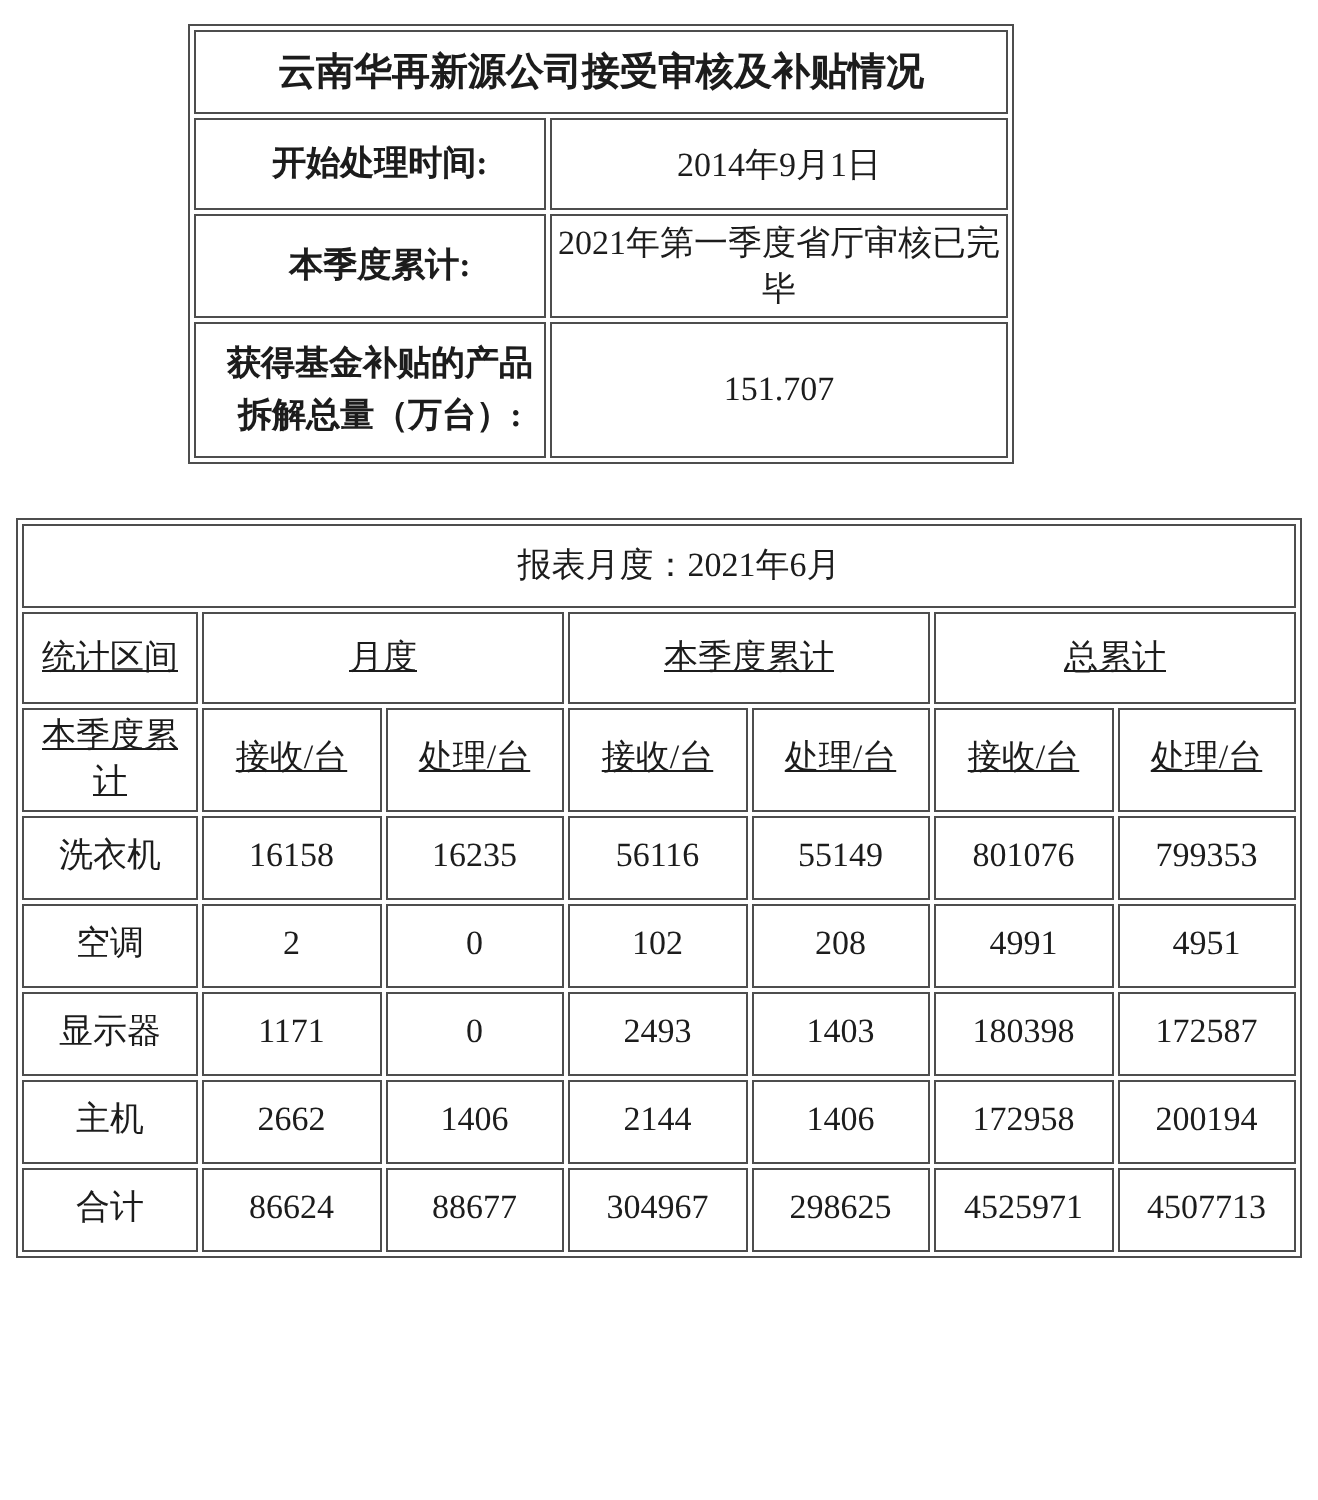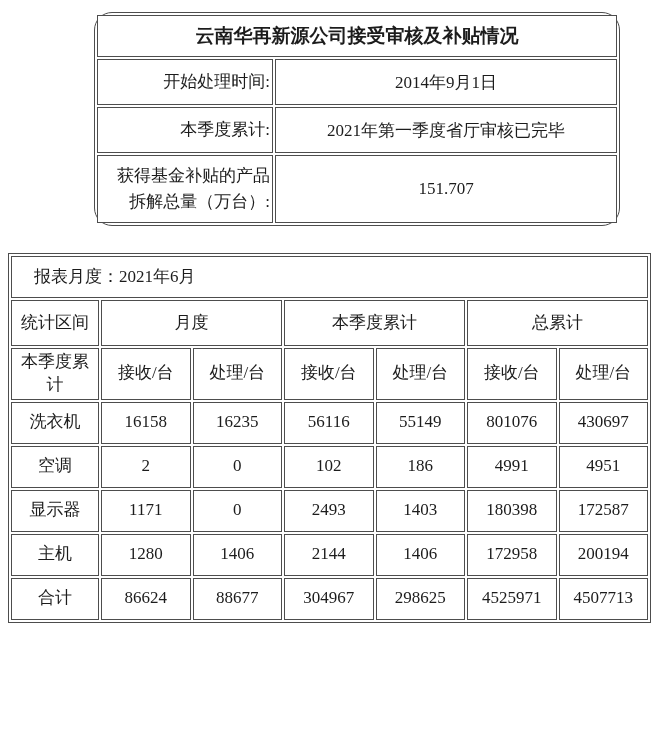--- a/index.html
+++ b/index.html
@@ -21,52 +21,52 @@
     border: 1px solid #4d4d4d;
     text-align: center;
     vertical-align: middle;
     font-size: 17px;
     padding: 2px;
     background: #ffffff;
   }
   
   .info-table {
     margin: 12px 0 0 94px;
-    width: 526px;
+    width: 413px;
     table-layout: fixed;
-    border-radius: 18px;
   }
   .info-table .col-label { width: 176px; }
   .info-table .title-cell {
     height: 36px;
     font-weight: bold;
     font-size: 19px;
     text-align: center;
   }
   .info-table .label-cell {
-    text-align: right;
+    text-align: center;
     padding-left: 12px;
     line-height: 1.55;
+    font-weight: bold;
   }
   .info-table .row-normal td { height: 40px; }
   .info-table .row-tall td { height: 62px; }
   
   .report-table {
     margin: 27px 0 0 8px;
     width: 643px;
     table-layout: fixed;
   }
   .report-table .col-first { width: 88px; }
   .report-table td { height: 36px; line-height: 1.35; }
   .report-table .period-cell {
-    text-align: left;
+    text-align: center;
     padding-left: 22px;
     height: 36px;
   }
-  .report-table .group-row td { height: 40px; }
+  .report-table .group-row td { height: 40px; text-decoration: underline; }
 </style>
 </head>
 <body>
 
 <table class="info-table">
   <colgroup>
     <col class="col-label">
       <col>
   </colgroup>
   <tbody>
@@ -118,43 +118,43 @@
     <td>处理/台</td>
   </tr>
 
   <tr>
     <td>洗衣机</td>
     <td>16158</td>
     <td>16235</td>
     <td>56116</td>
     <td>55149</td>
     <td>801076</td>
-    <td>430697</td>
+    <td>799353</td>
   </tr>
   <tr>
     <td>空调</td>
     <td>2</td>
     <td>0</td>
     <td>102</td>
-    <td>186</td>
+    <td>208</td>
     <td>4991</td>
     <td>4951</td>
   </tr>
   <tr>
     <td>显示器</td>
     <td>1171</td>
     <td>0</td>
     <td>2493</td>
     <td>1403</td>
     <td>180398</td>
     <td>172587</td>
   </tr>
   <tr>
     <td>主机</td>
-    <td>1280</td>
+    <td>2662</td>
     <td>1406</td>
     <td>2144</td>
     <td>1406</td>
     <td>172958</td>
     <td>200194</td>
   </tr>
   <tr>
     <td>合计</td>
     <td>86624</td>
     <td>88677</td>

